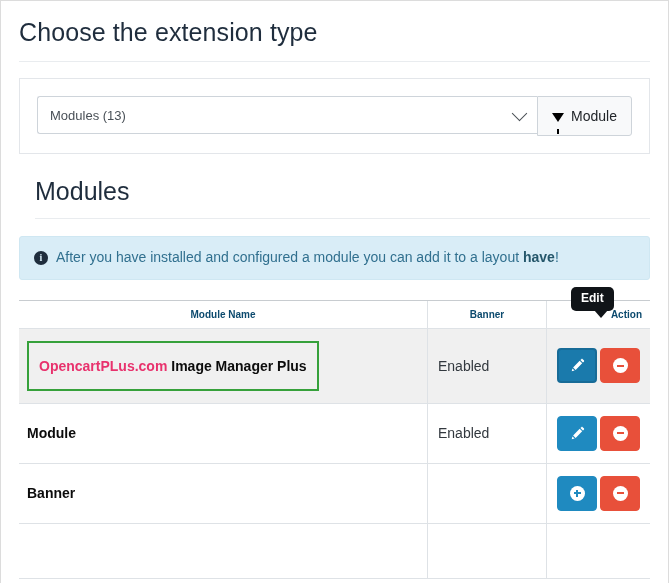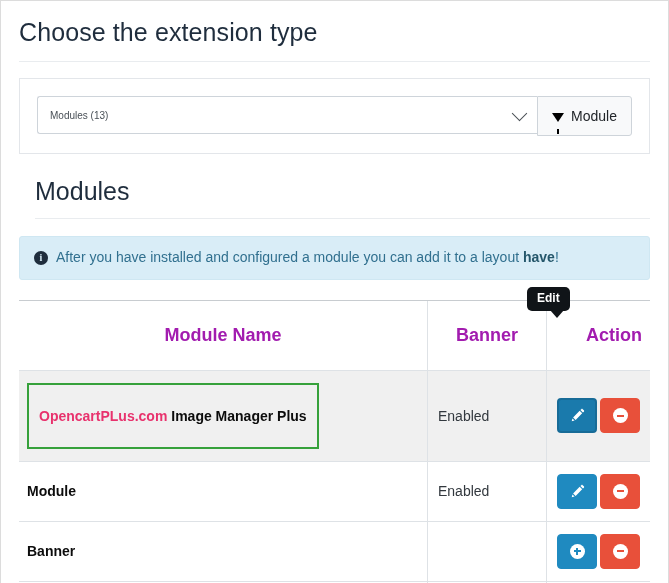--- a/index.html
+++ b/index.html
@@ -65,21 +65,21 @@
     flex: 1 1 auto;
     position: relative;
     border: 1px solid #ced4da;
     border-right: none;
     border-radius: 3px 0 0 3px;
     background: #ffffff;
     height: 38px;
     display: flex;
     align-items: center;
     padding: 0 34px 0 12px;
-    font-size: 10px;
+    font-size: 13px;
     color: #495057;
     box-sizing: border-box;
     cursor: pointer;
     user-select: none;
   }
   .chev {
     position: absolute;
     right: 12px;
     top: 50%;
     width: 10px;
@@ -165,42 +165,42 @@
     table-layout: fixed;
   }
   table.mod-table th,
   table.mod-table td {
     border-top: 1px solid #dee2e6;
     border-bottom: 1px solid #dee2e6;
     vertical-align: middle;
   }
   table.mod-table th {
     font-weight: bold;
-    color: #a21caf;
-    padding: 24px 8px;
-    font-size: 18px;
+    color: #0c4a6e;
+    padding: 8px 8px;
+    font-size: 10px;
     border-top: 1px solid #c8ccd0;
     border-bottom: 1px solid #dee2e6;
   }
   th.col-name, td.col-name { width: 392px; padding-left: 8px; }
   th.col-status, td.col-status { width: 102px; border-left: 1px solid #dee2e6; padding-left: 10px; }
   th.col-action, td.col-action {
     width: auto;
     border-left: 1px solid #dee2e6;
     text-align: right;
     padding-right: 10px;
   }
   td { padding: 12px 8px; height: 30px; }
   tr.row-hl td { background: #f0f0f0; }
   .name-strong { font-weight: bold; color: #0c0c0c; }
   .brand { color: #e8326d; font-weight: bold; }
   .hl-box {
     display: inline-block;
     border: 2px solid #36a13b;
-    padding: 23px 10px;
+    padding: 15px 10px;
     line-height: 1.15;
   }
   .status-text { color: #32383e; font-weight: 400; margin-top: 21px; }
   .child-cell {
     display: flex;
     align-items: center;
     gap: 10px;
     padding-left: 16px;
   }
   .child-name { color: #212529; }
@@ -288,21 +288,21 @@
   .ic-circle.plus-c { background: #ffffff; }
   .ic-circle.plus-c .bar { background: #1f8ac0; }
   .ic-circle.plus-c .bar.v {
     width: 2px; height: 7px;
   }
   .ic-trash { width: 14px; height: 16px; display: block; }
 
   
   .tooltip-wrap {
     position: absolute;
-    left: 526px;
+    left: 570px;
     top: 286px;
     z-index: 20;
   }
   .tooltip-box {
     background: #101418;
     color: #ffffff;
     font-size: 12px;
     font-weight: bold;
     border-radius: 5px;
     padding: 5px 10px 6px 10px;

